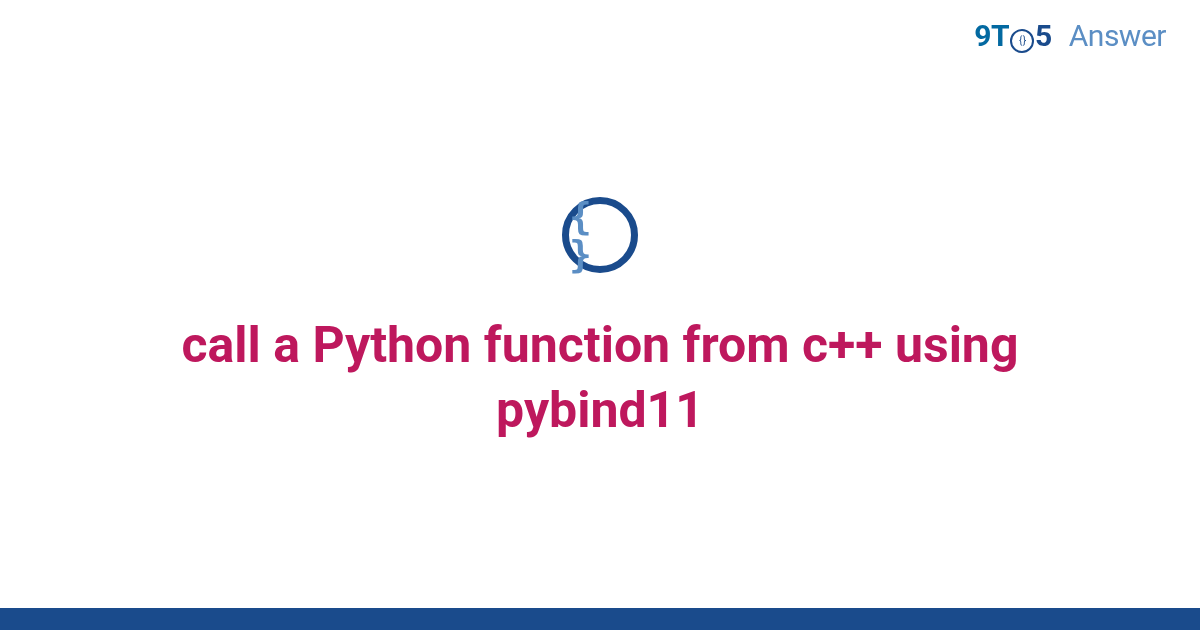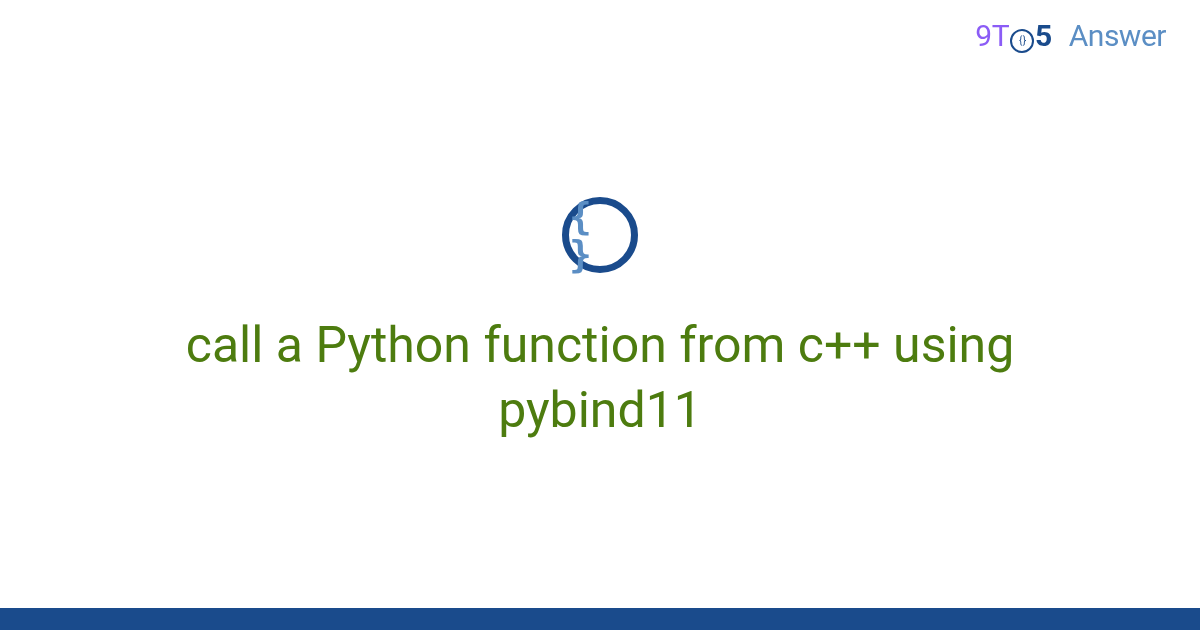--- a/index.html
+++ b/index.html
@@ -19,22 +19,22 @@
       position: absolute;
       top: 18px;
       right: 34px;
       display: flex;
       align-items: baseline;
       font-size: 30px;
       font-weight: 600;
       letter-spacing: -0.5px;
     }
     .brand-9t {
-      color: #8b5cf6;
-      font-weight: 400;
+      color: #0369a1;
+      font-weight: 700;
     }
     .brand-o {
       display: inline-flex;
       align-items: center;
       justify-content: center;
       width: 24px;
       height: 24px;
       border: 2.5px solid #1a4b8c;
       border-radius: 50%;
       margin: 0 1px;
@@ -87,22 +87,22 @@
     .icon-braces {
       font-size: 38px;
       color: #5b8ec4;
       font-weight: 700;
       letter-spacing: 2px;
       font-family: "Consolas", "Monaco", monospace;
       line-height: 1;
     }
     .title {
       font-size: 50px;
-      font-weight: 400;
-      color: #4d7c0f;
+      font-weight: 700;
+      color: #be185d;
       text-align: center;
       line-height: 1.3;
       max-width: 980px;
     }
     .footer-bar {
       position: absolute;
       bottom: 0;
       left: 0;
       width: 100%;
       height: 22px;

